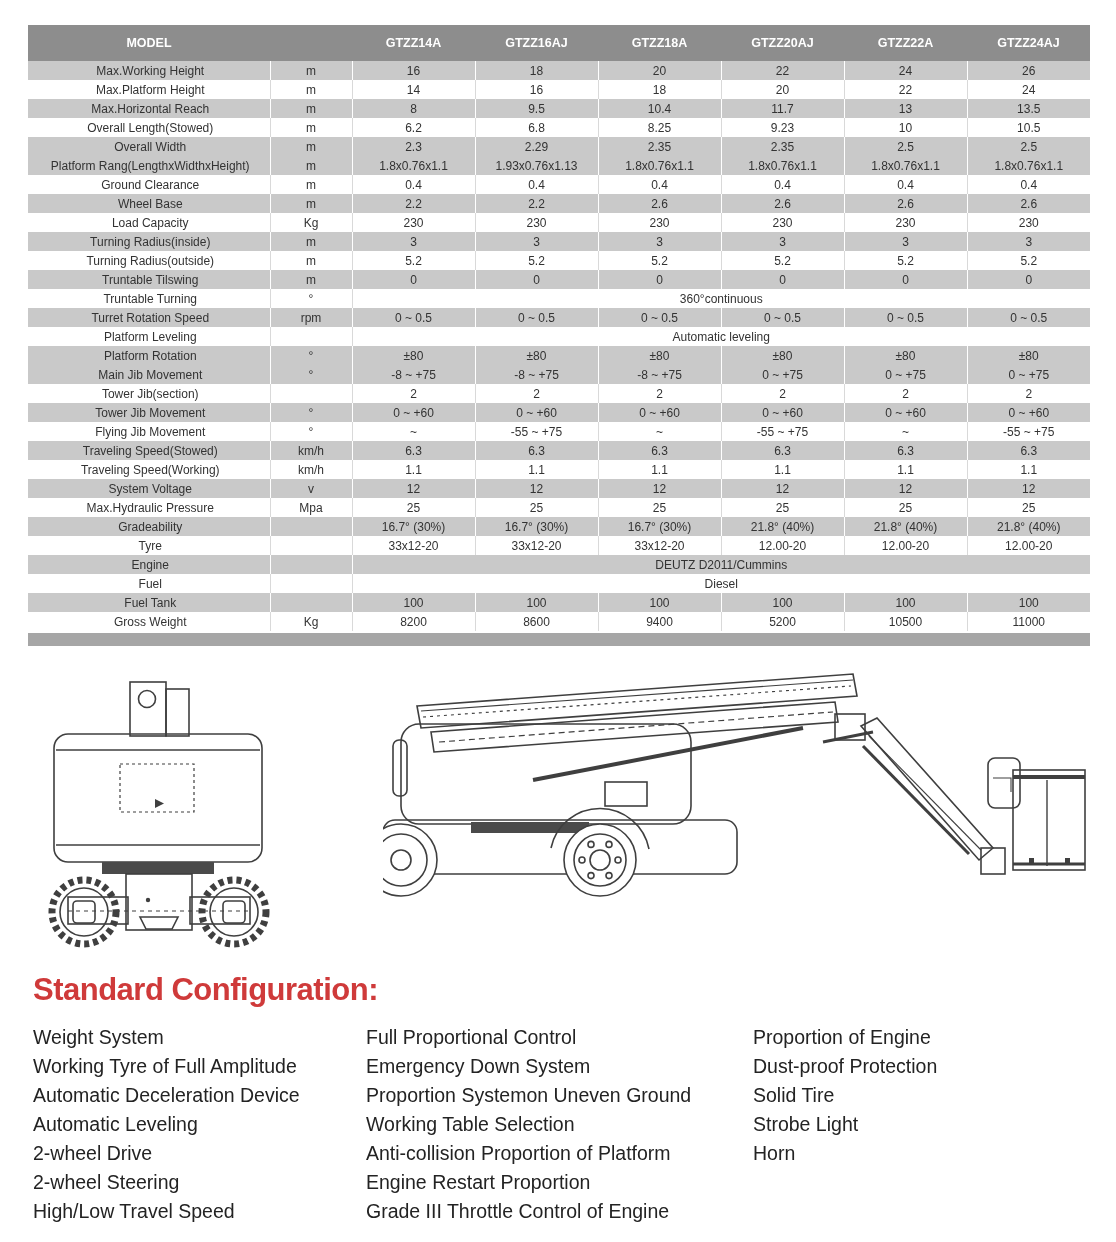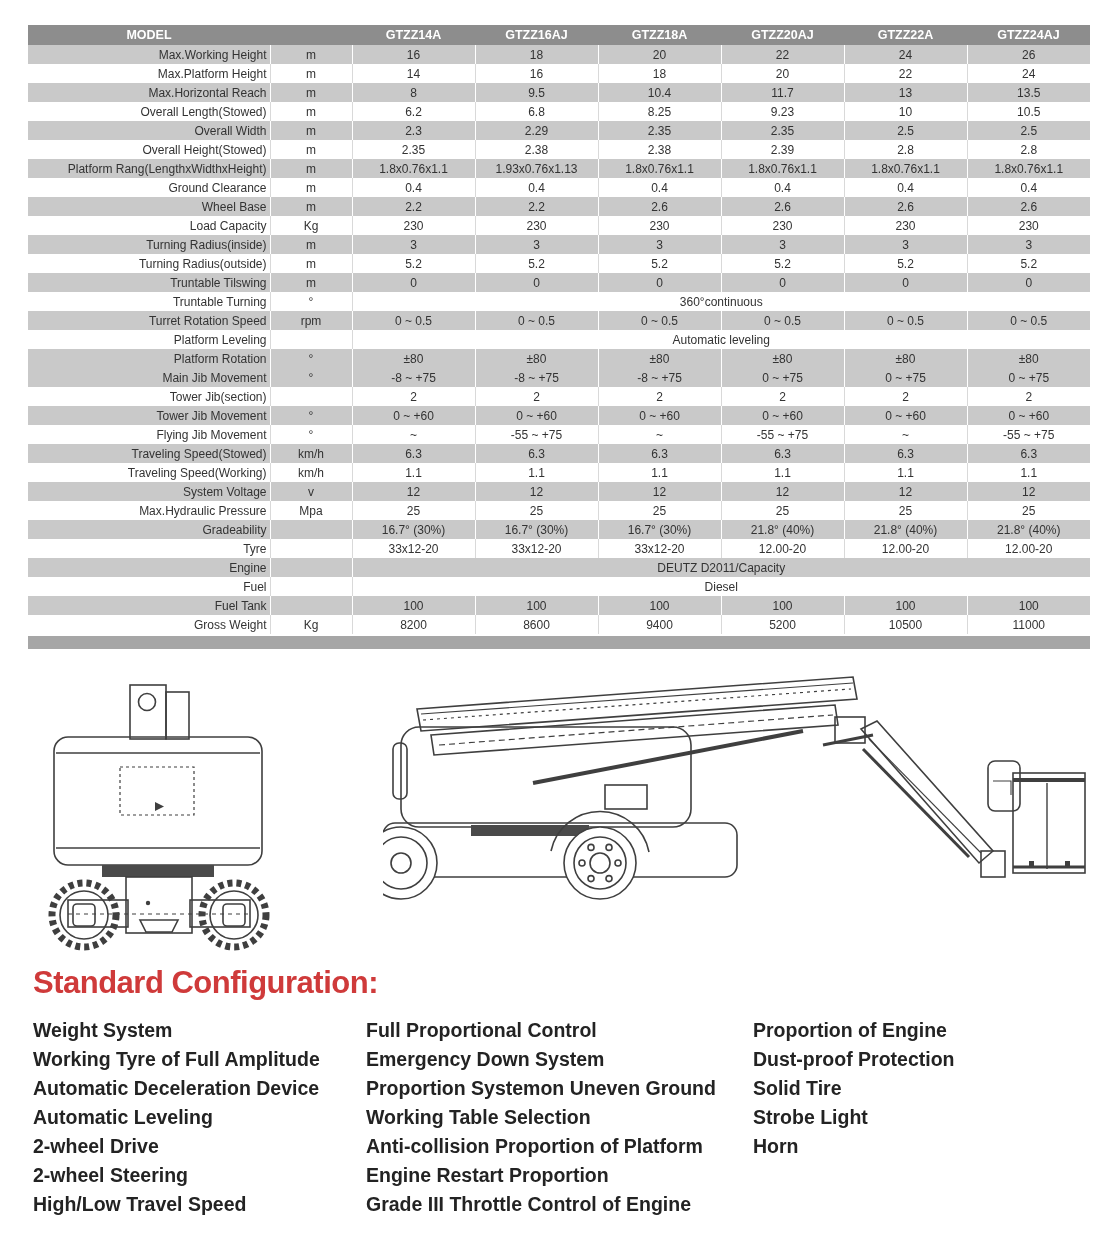--- a/index.html
+++ b/index.html
@@ -16,52 +16,52 @@
     font-family:"Liberation Sans", sans-serif;color:var(--text);
   }
   
   .spec-table{
     border-collapse:collapse;table-layout:fixed;
     width:1062px;margin:25px 0 0 28px;
     font-size:12px;color:#333;
   }
   .spec-table th{
     background:var(--header_bg);color:#ffffff;font-weight:bold;
-    height:20px;padding:0;text-align:center;font-size:12.5px;
+    height:36px;padding:0;text-align:center;font-size:12.5px;
   }
   .spec-table th:nth-child(1){width:242px;}
   .spec-table th:nth-child(2){width:82px;}
   .spec-table td{
     height:19px;padding:0 3px;text-align:center;
     border-left:1px solid transparent;white-space:nowrap;overflow:hidden;
   }
-  .spec-table td.label{text-align:right;padding-left:6px;}
+  .spec-table td.label{text-align:center;padding-left:6px;}
   .spec-table tr.gray td{background:var(--row_alt_bg);border-left-color:#ffffff;}
   .spec-table tr.white td{background:#ffffff;border-left-color:#d9d9d9;}
   .spec-table td:first-child{border-left:none;}
   .table-footer-bar{
     width:1062px;height:13px;margin:2px 0 0 28px;background:var(--footer_bar);
   }
   
   .diagrams{position:relative;height:296px;margin-top:14px;}
   .diagrams svg{position:absolute;}
   .svg-rear{left:42px;top:16px;}
   .svg-side{left:383px;top:2px;}
   
-  .std-config{margin:6px 0 0 33px;}
+  .std-config{margin:16px 0 0 33px;}
   .std-title{
     color:var(--accent_red);font-size:31px;font-weight:bold;
     margin:0 0 15px 0;letter-spacing:-0.5px;
   }
   .cfg-cols{display:flex;}
   .cfg-col{display:flex;flex-direction:column;}
   .cfg-col:nth-child(1){width:333px;}
   .cfg-col:nth-child(2){width:387px;}
   .cfg-item{
-    font-size:19.5px;font-weight:bold;line-height:29px;color:#232323;
+    font-size:19.5px;font-weight:normal;line-height:29px;color:#232323;
     white-space:nowrap;
   }
 </style>
 </head>
 <body>
 
 <div>
 
   <table class="spec-table">
     <thead>
@@ -120,30 +120,20 @@
         <tr class="gray">
           <td class="label">Overall Width</td>
           <td class="unit">m</td>
           <td class="value">2.3</td>
           <td class="value">2.29</td>
           <td class="value">2.35</td>
           <td class="value">2.35</td>
           <td class="value">2.5</td>
           <td class="value">2.5</td>
         </tr>
-        <tr class="white">
-          <td class="label">Overall Height(Stowed)</td>
-          <td class="unit">m</td>
-          <td class="value">2.35</td>
-          <td class="value">2.38</td>
-          <td class="value">2.38</td>
-          <td class="value">2.39</td>
-          <td class="value">2.8</td>
-          <td class="value">2.8</td>
-        </tr>
         <tr class="gray">
           <td class="label">Platform Rang(LengthxWidthxHeight)</td>
           <td class="unit">m</td>
           <td class="value">1.8x0.76x1.1</td>
           <td class="value">1.93x0.76x1.13</td>
           <td class="value">1.8x0.76x1.1</td>
           <td class="value">1.8x0.76x1.1</td>
           <td class="value">1.8x0.76x1.1</td>
           <td class="value">1.8x0.76x1.1</td>
         </tr>
@@ -333,21 +323,21 @@
           <td class="value">33x12-20</td>
           <td class="value">33x12-20</td>
           <td class="value">33x12-20</td>
           <td class="value">12.00-20</td>
           <td class="value">12.00-20</td>
           <td class="value">12.00-20</td>
         </tr>
         <tr class="gray">
           <td class="label">Engine</td>
           <td class="unit"></td>
-          <td class="span-cell" colspan="6">DEUTZ D2011/Capacity</td>
+          <td class="span-cell" colspan="6">DEUTZ D2011/Cummins</td>
         </tr>
         <tr class="white">
           <td class="label">Fuel</td>
           <td class="unit"></td>
           <td class="span-cell" colspan="6">Diesel</td>
         </tr>
         <tr class="gray">
           <td class="label">Fuel Tank</td>
           <td class="unit"></td>
           <td class="value">100</td>

